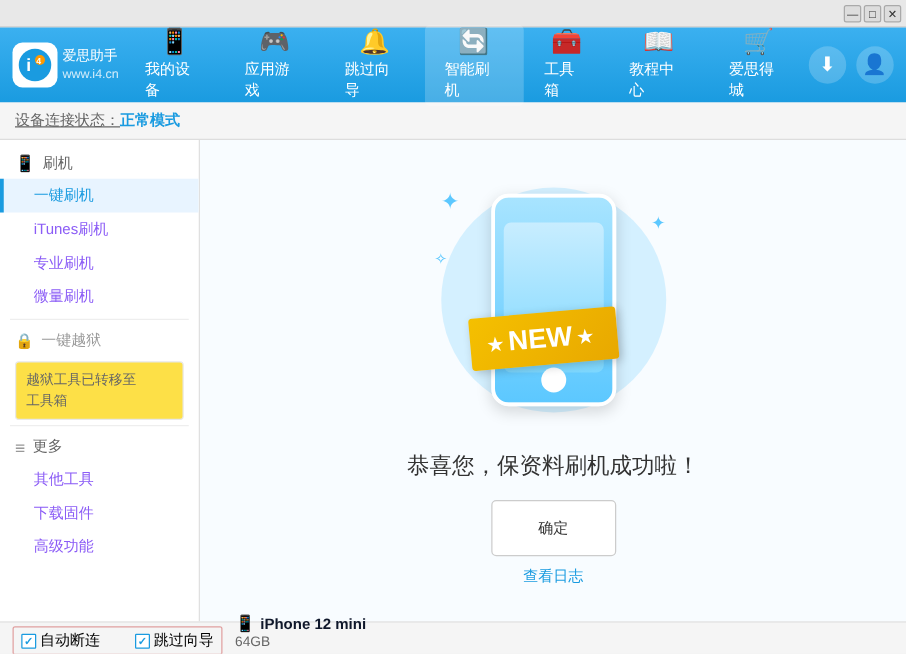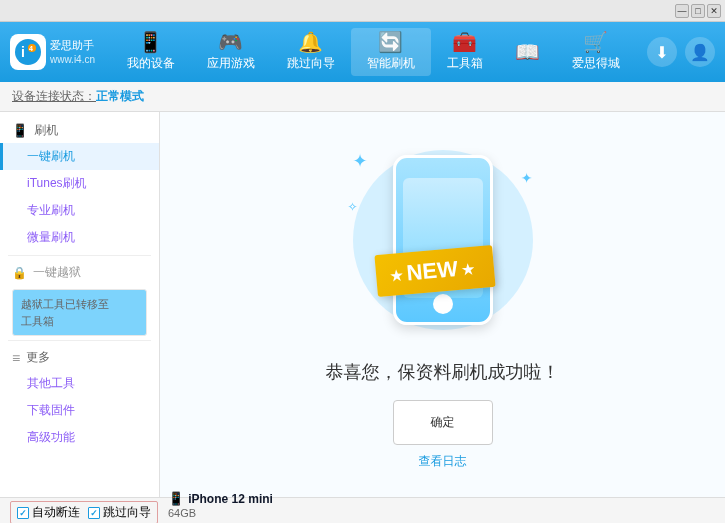--- a/index.html
+++ b/index.html
@@ -167,21 +167,21 @@
       border-left: 3px solid transparent;
     }
     .sidebar-item.active {
       color: #1a9be0;
       background: #e8f4ff;
       border-left: 3px solid #1a9be0;
     }
     .sidebar-note {
       margin: 4px 12px;
       padding: 6px 8px;
-      background: #7dd3fc;
+      background: #fde047;
       border: 1px solid #e8e8e8;
       border-radius: 3px;
       color: #666;
       font-size: 11px;
       line-height: 1.5;
     }
     .sidebar-divider {
       border: none;
       border-top: 1px solid #eee;
       margin: 4px 8px;
@@ -399,20 +399,21 @@
       <div class="nav-item active">
         <span class="nav-icon">🔄</span>
         <span>智能刷机</span>
       </div>
       <div class="nav-item">
         <span class="nav-icon">🧰</span>
         <span>工具箱</span>
       </div>
       <div class="nav-item">
         <span class="nav-icon">📖</span>
+        <span>教程中心</span>
       </div>
       <div class="nav-item">
         <span class="nav-icon">🛒</span>
         <span>爱思得城</span>
       </div>
     </div>
 
   <div class="nav-right">
     <div class="nav-right-btn">⬇</div>
     <div class="nav-right-btn">👤</div>
@@ -496,21 +497,21 @@
     </button>
 
     <a class="view-log-link">查看日志</a>
   </div>
 </div>
 
 <div style="height:56px; border-top: 1px solid #ddd; background:#f5f5f5; display:flex; flex-direction:column;">
 
   <div style="height:30px; display:flex; align-items:center; border-bottom:1px solid #e0e0e0; padding: 0 10px; gap:0;">
 
-    <div style="border:1px solid #e0a0a0; border-radius:2px; padding:2px 6px; display:flex; gap:8px; margin-right:10px;">
+    <div style="border:1px solid #e0a0a0; border-radius:2px; padding:2px 6px; display:flex; gap:28px; margin-right:10px;">
       <label class="checkbox-item">
         <div class="checkbox-box checked"></div>
         <span>自动断连</span>
       </label>
       <label class="checkbox-item">
         <div class="checkbox-box checked"></div>
         <span>跳过向导</span>
       </label>
     </div>
 

